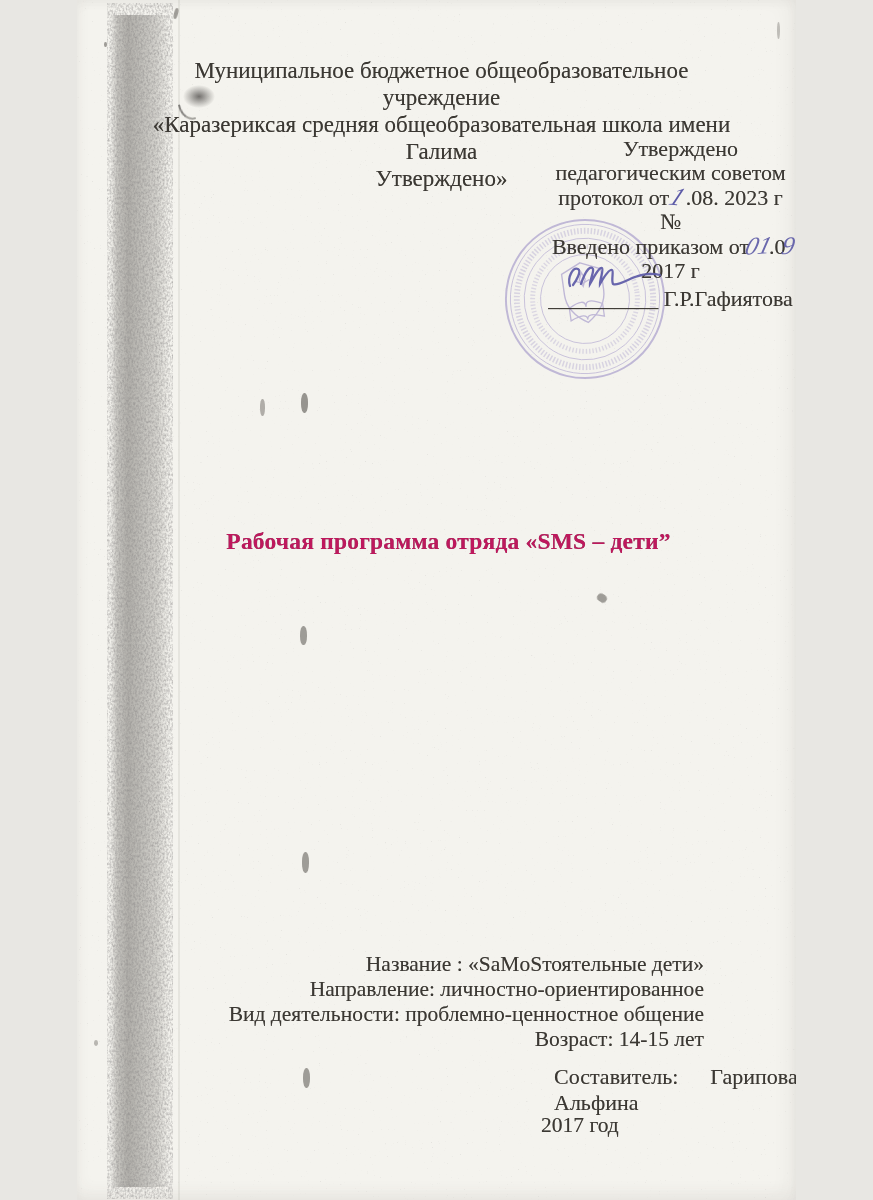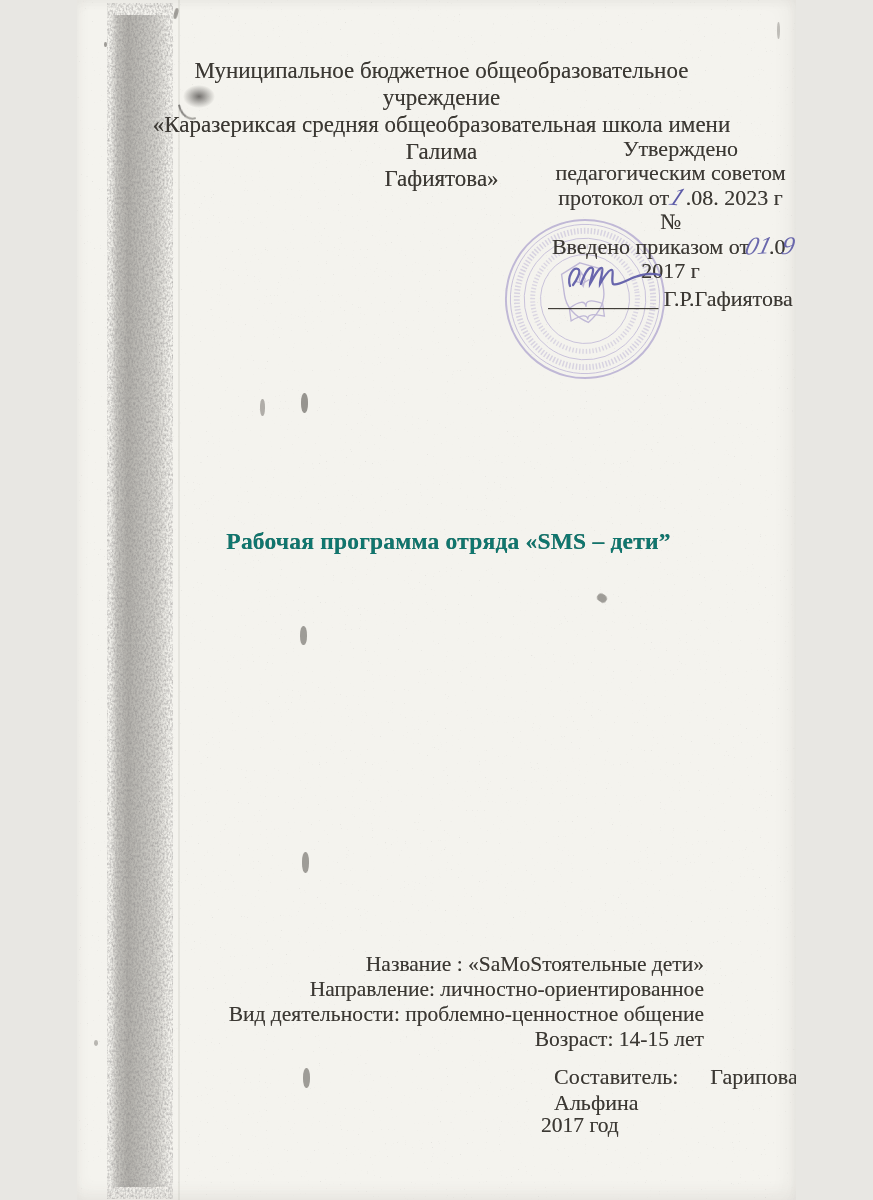--- a/index.html
+++ b/index.html
@@ -32,21 +32,21 @@
   .hw{
     color:#5c5aa7;display:inline-block;font-style:italic;
     font-size:25px;line-height:0;font-family:"Liberation Serif",serif;
     text-shadow:none;
   }
   .hw-day1{transform:skewX(-22deg) rotate(4deg);margin:0 2px;}
   .hw-day2{transform:skewX(-18deg) rotate(-4deg);margin-left:-3px;margin-right:-2px;opacity:.9;}
   .hw-month{transform:skewX(-16deg) rotate(-6deg);margin-left:-4px;margin-right:-5px;opacity:.9;}
   .title{
     position:absolute;left:24px;right:0;top:528px;
-    text-align:center;font-weight:bold;font-size:23.5px;color:#0f766e;
+    text-align:center;font-weight:bold;font-size:23.5px;color:#be185d;
     letter-spacing:.2px;text-shadow:0 0 .5px rgba(46,43,38,.6);
   }
   .details-block{
     position:absolute;right:92px;top:952px;
     text-align:right;font-size:21.5px;line-height:25px;
     text-shadow:0 0 .5px rgba(59,56,51,.5);
   }
   .composer-row{position:absolute;left:477px;top:1064px;font-size:22px;text-shadow:0 0 .5px rgba(59,56,51,.5);}
   .composer-row .name{margin-left:32px;font-family:Liberation Serif, serif;}
   .year{position:absolute;left:464px;top:1113px;font-size:21.5px;text-shadow:0 0 .5px rgba(59,56,51,.5);}
@@ -105,21 +105,21 @@
       <circle cx="85" cy="85" r="45" stroke-width="0.8"></circle>
       <path stroke-width="1.4" d="M85 48 l20 9 v21 c0 15 -9 24 -20 31 c-11 -7 -20 -16 -20 -31 v-21 z"></path>
       <path stroke-width="1.3" d="M68 92 q17 -9 17 1 q0 -10 17 -1 v13 q-17 -7 -17 1 q0 -8 -17 -1 z"></path>
       <path stroke-width="1.3" d="M85 58 l3 7 -3 7 -3 -7 z M78 66 l7 3 M92 66 l-7 3"></path>
     </g>
   </svg>
 
   <div class="header-block">
     <div data-bind="header.line1">Муниципальное бюджетное общеобразовательное учреждение</div>
     <div data-bind="header.line2">«Каразериксая средняя общеобразовательная школа имени Галима</div>
-    <div data-bind="header.line3">Гафиятова»</div>
+    <div data-bind="header.line3">Утверждено»</div>
   </div>
   <div class="ink-smudge"></div>
   <div class="ink-smudge-tail"></div>
 
   <div class="approval-block">
     <div class="indent" data-bind="approval.approved">Утверждено</div>
     <div data-bind="approval.by_council">педагогическим советом</div>
     <div><span data-bind="approval.protocol_prefix">протокол от</span><span class="hw hw-day1" data-bind="approval.protocol_day_handwritten">1</span><span data-bind="approval.protocol_suffix">.08. 2023 г  №</span></div>
     <div><span data-bind="approval.order_prefix">Введено приказом от</span><span class="hw hw-day2" data-bind="approval.order_day_handwritten">01</span><span data-bind="approval.order_month_printed">.0</span><span class="hw hw-month" data-bind="approval.order_month_handwritten">9</span><span data-bind="approval.order_suffix">2017 г</span></div>
     <div class="sig-row"><span data-bind="approval.signature_underline">__________</span><span> </span><span data-bind="approval.director_name">Г.Р.Гафиятова</span></div>

